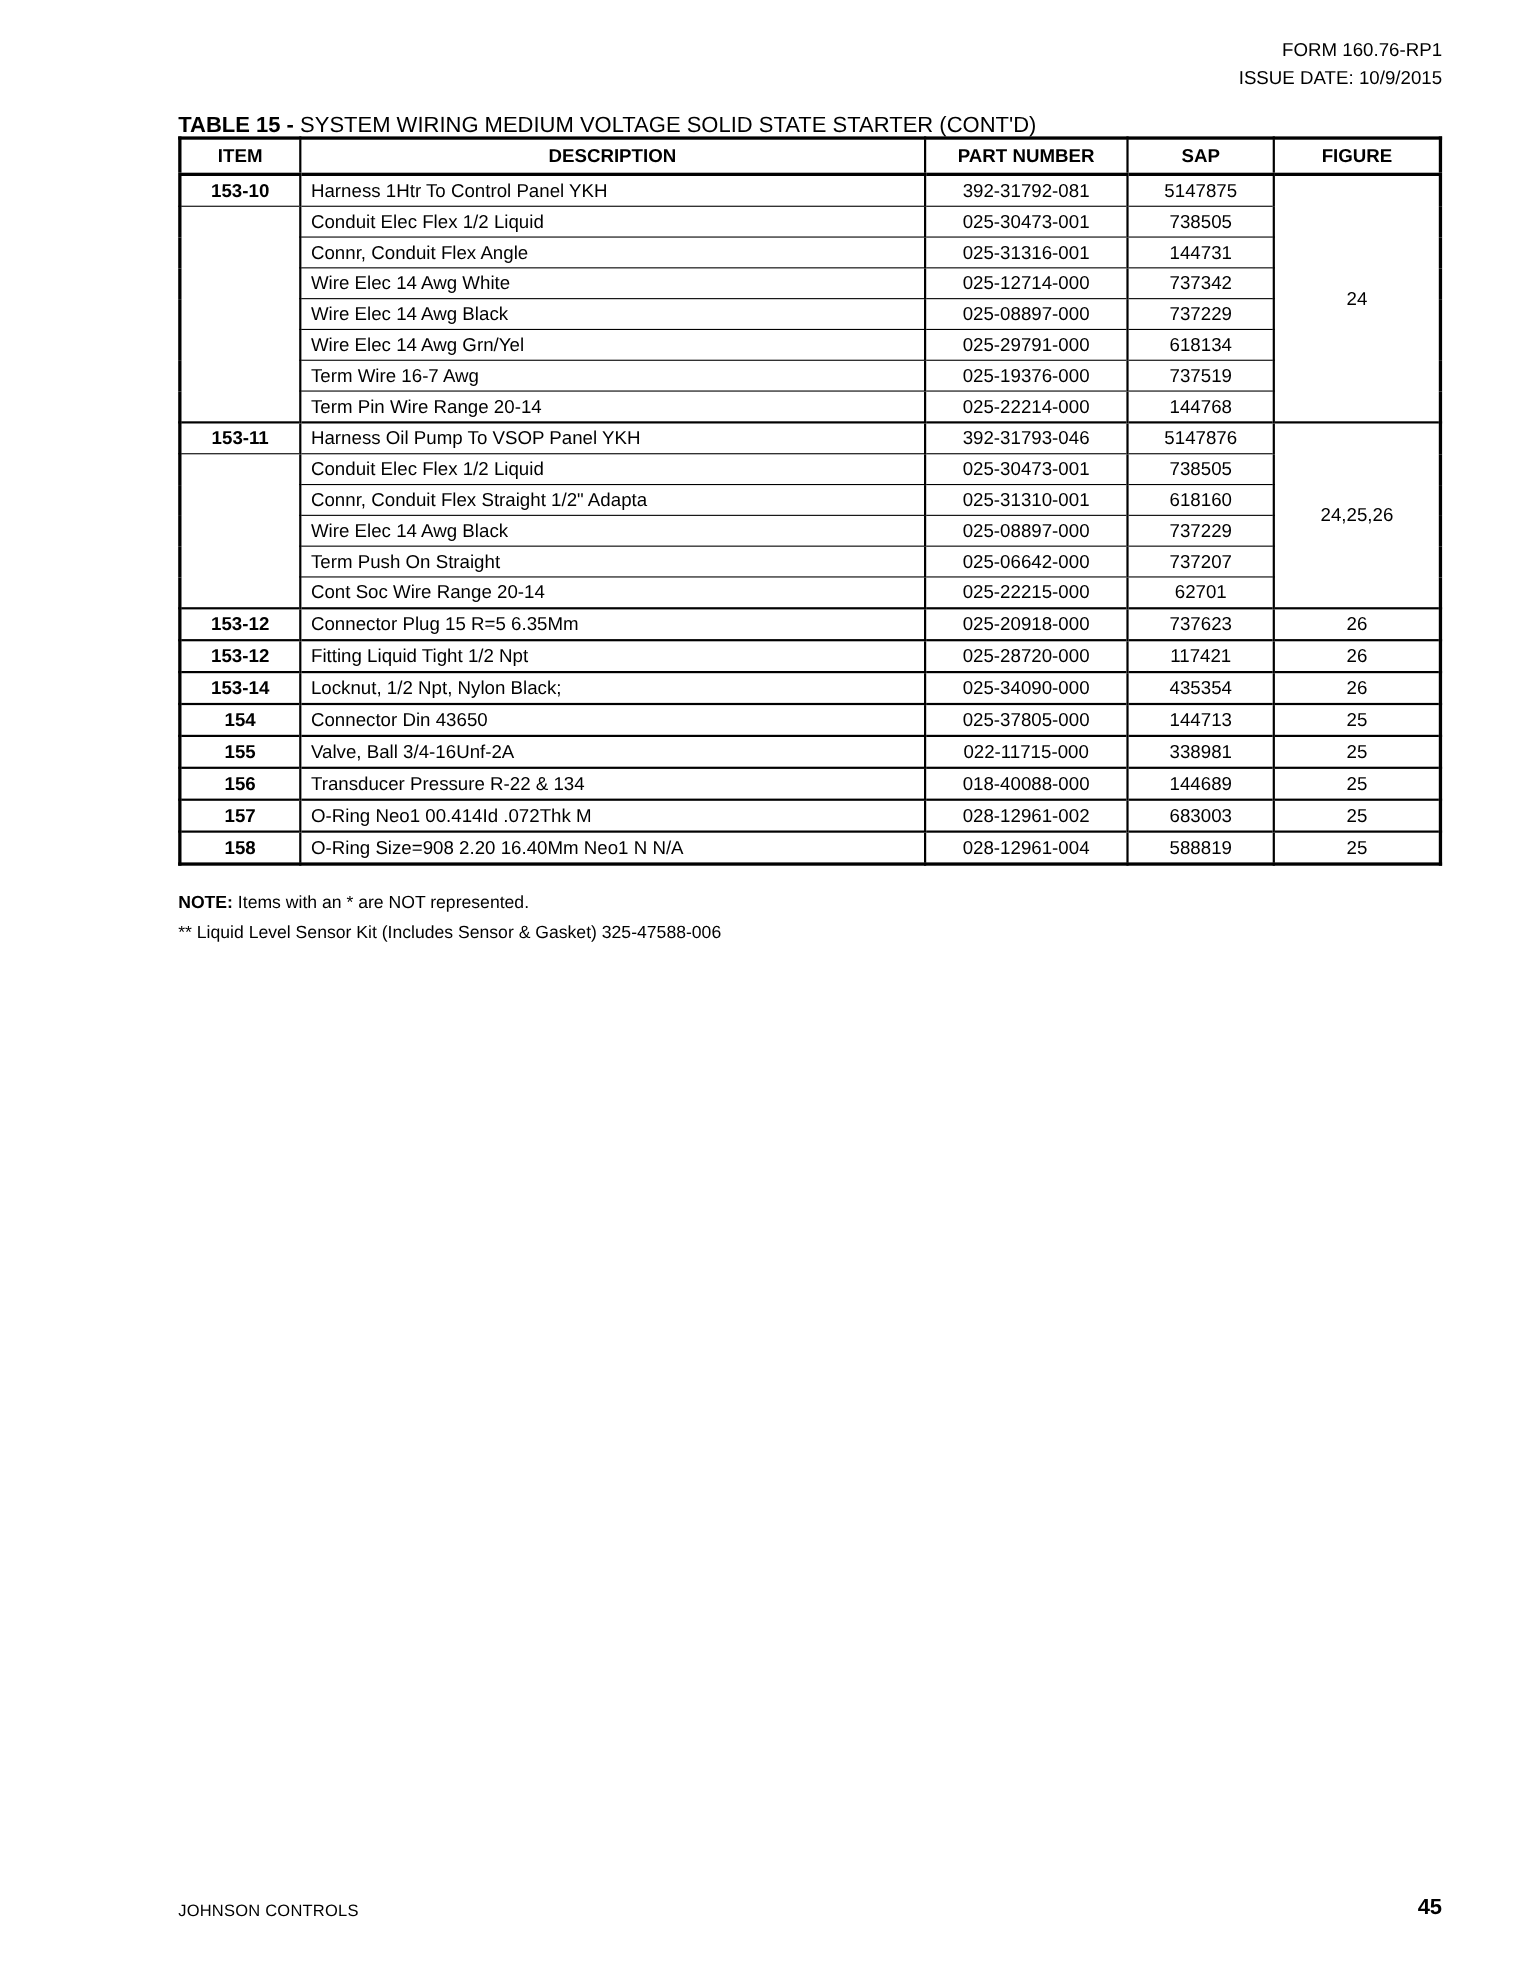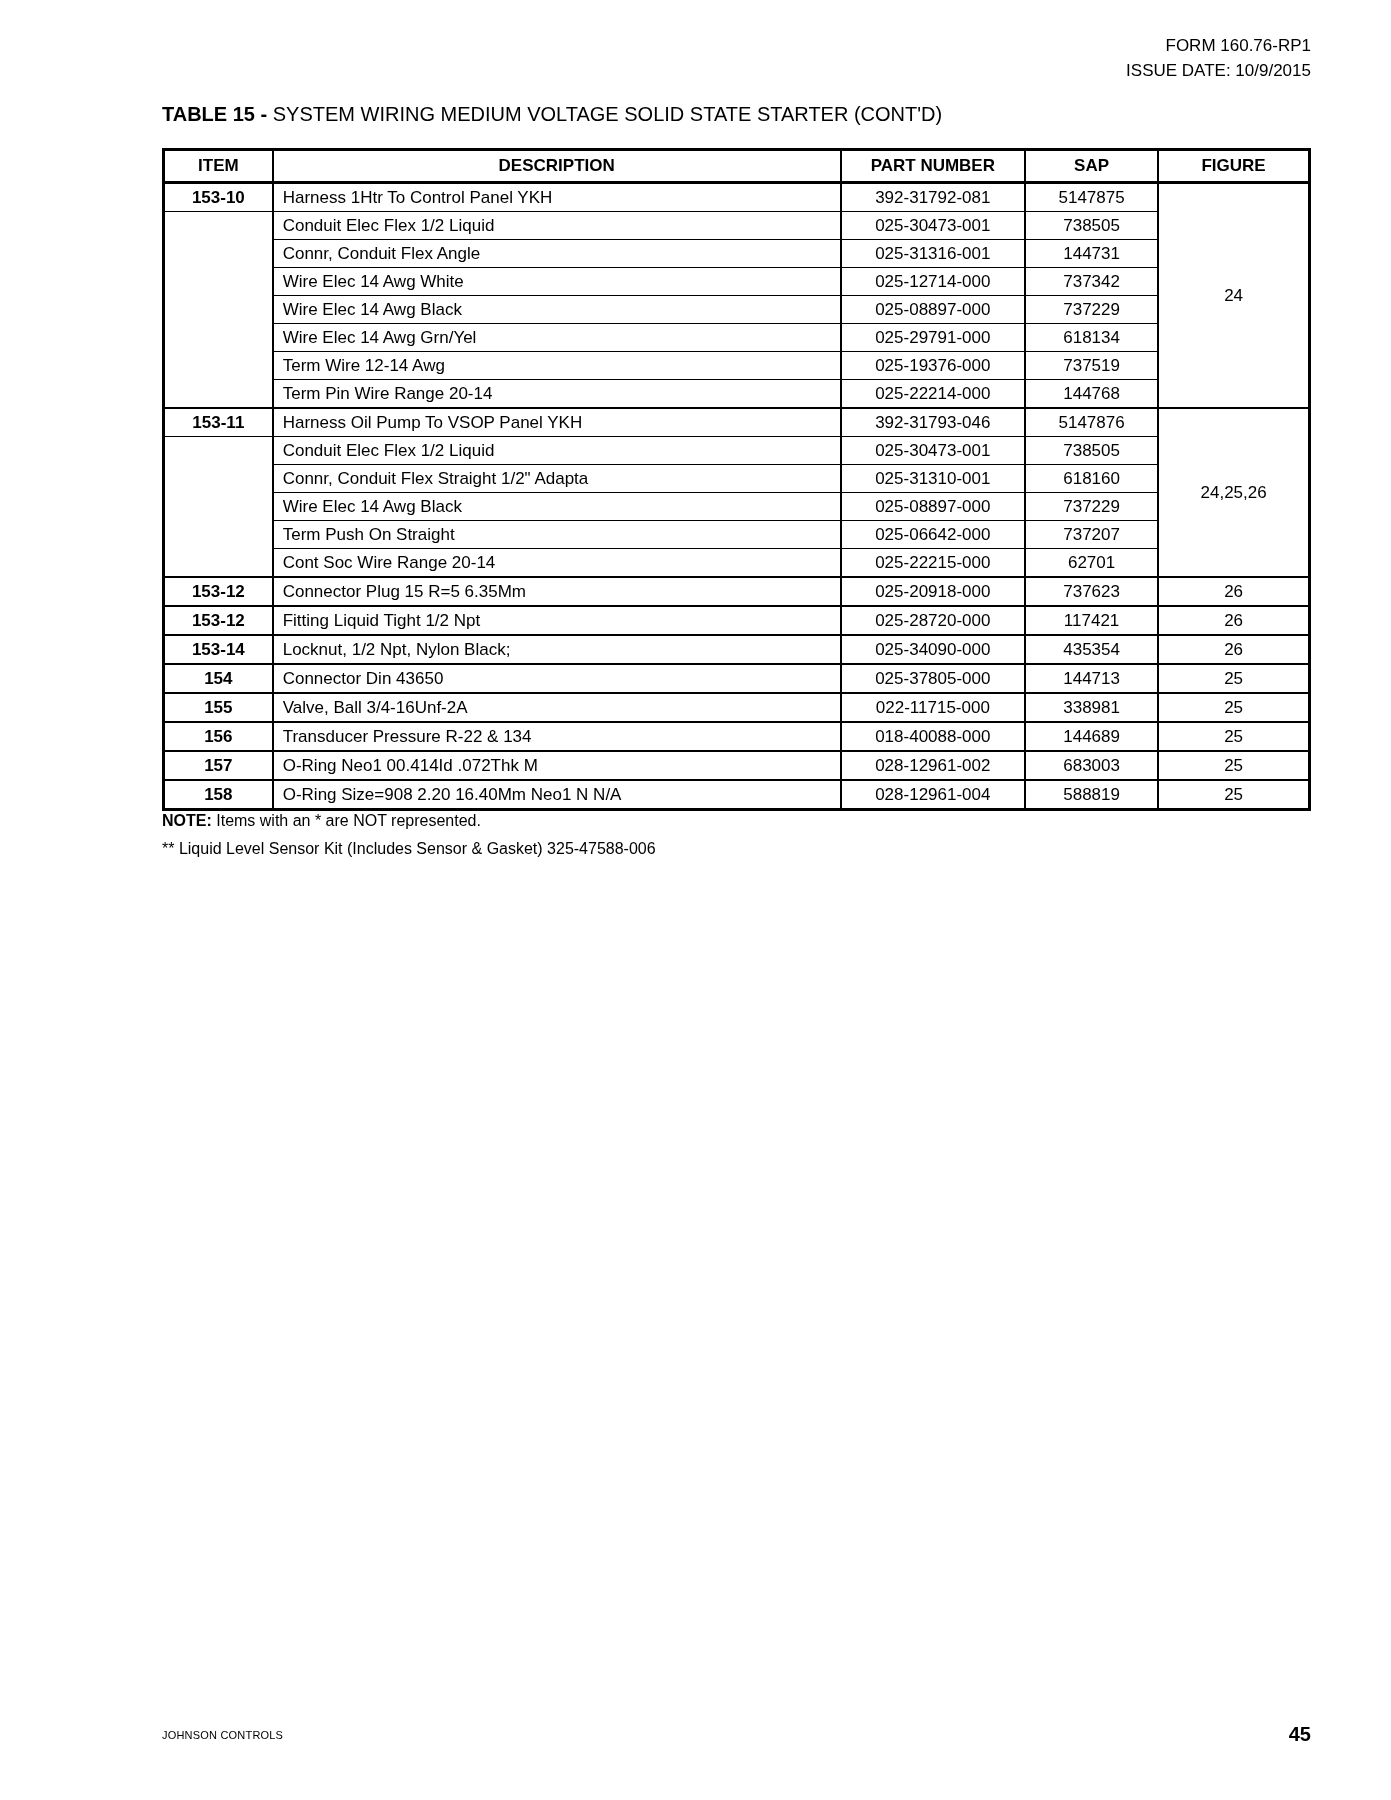--- a/index.html
+++ b/index.html
@@ -25,21 +25,21 @@
     position: absolute;
     left: 162px;
     top: 103px;
     font-size: 20px;
     white-space: nowrap;
   }
   .bold { font-weight: bold; }
   table.parts-table {
     position: absolute;
     left: 162px;
-    top: 148px;
+    top: 124px;
     width: 1149px;
     border-collapse: collapse;
     table-layout: fixed;
     border: 3px solid #000;
     font-size: 17px;
   }
   .parts-table th, .parts-table td {
     border: 1px solid #000;
     border-left-width: 2px;
     border-right-width: 2px;
@@ -72,21 +72,21 @@
     position: absolute;
     left: 162px;
     top: 840px;
     font-size: 16px;
     white-space: nowrap;
   }
   .footer-company {
     position: absolute;
     left: 162px;
     top: 1729px;
-    font-size: 11px;
+    font-size: 15px;
     letter-spacing: 0.2px;
   }
   .footer-page {
     position: absolute;
     right: 80px;
     top: 1723px;
     font-size: 20px;
     font-weight: bold;
   }
 </style>
@@ -150,21 +150,21 @@
           <td class="col-desc">Wire Elec 14 Awg Black</td>
           <td class="col-part">025-08897-000</td>
           <td class="col-sap">737229</td>
         </tr>
         <tr>
           <td class="col-desc">Wire Elec 14 Awg Grn/Yel</td>
           <td class="col-part">025-29791-000</td>
           <td class="col-sap">618134</td>
         </tr>
         <tr>
-          <td class="col-desc">Term Wire 12-14 Awg</td>
+          <td class="col-desc">Term Wire 16-7 Awg</td>
           <td class="col-part">025-19376-000</td>
           <td class="col-sap">737519</td>
         </tr>
         <tr>
           <td class="col-desc">Term Pin Wire Range 20-14</td>
           <td class="col-part">025-22214-000</td>
           <td class="col-sap">144768</td>
         </tr>
         <tr class="group-start">
           <td class="col-item">153-11</td>

